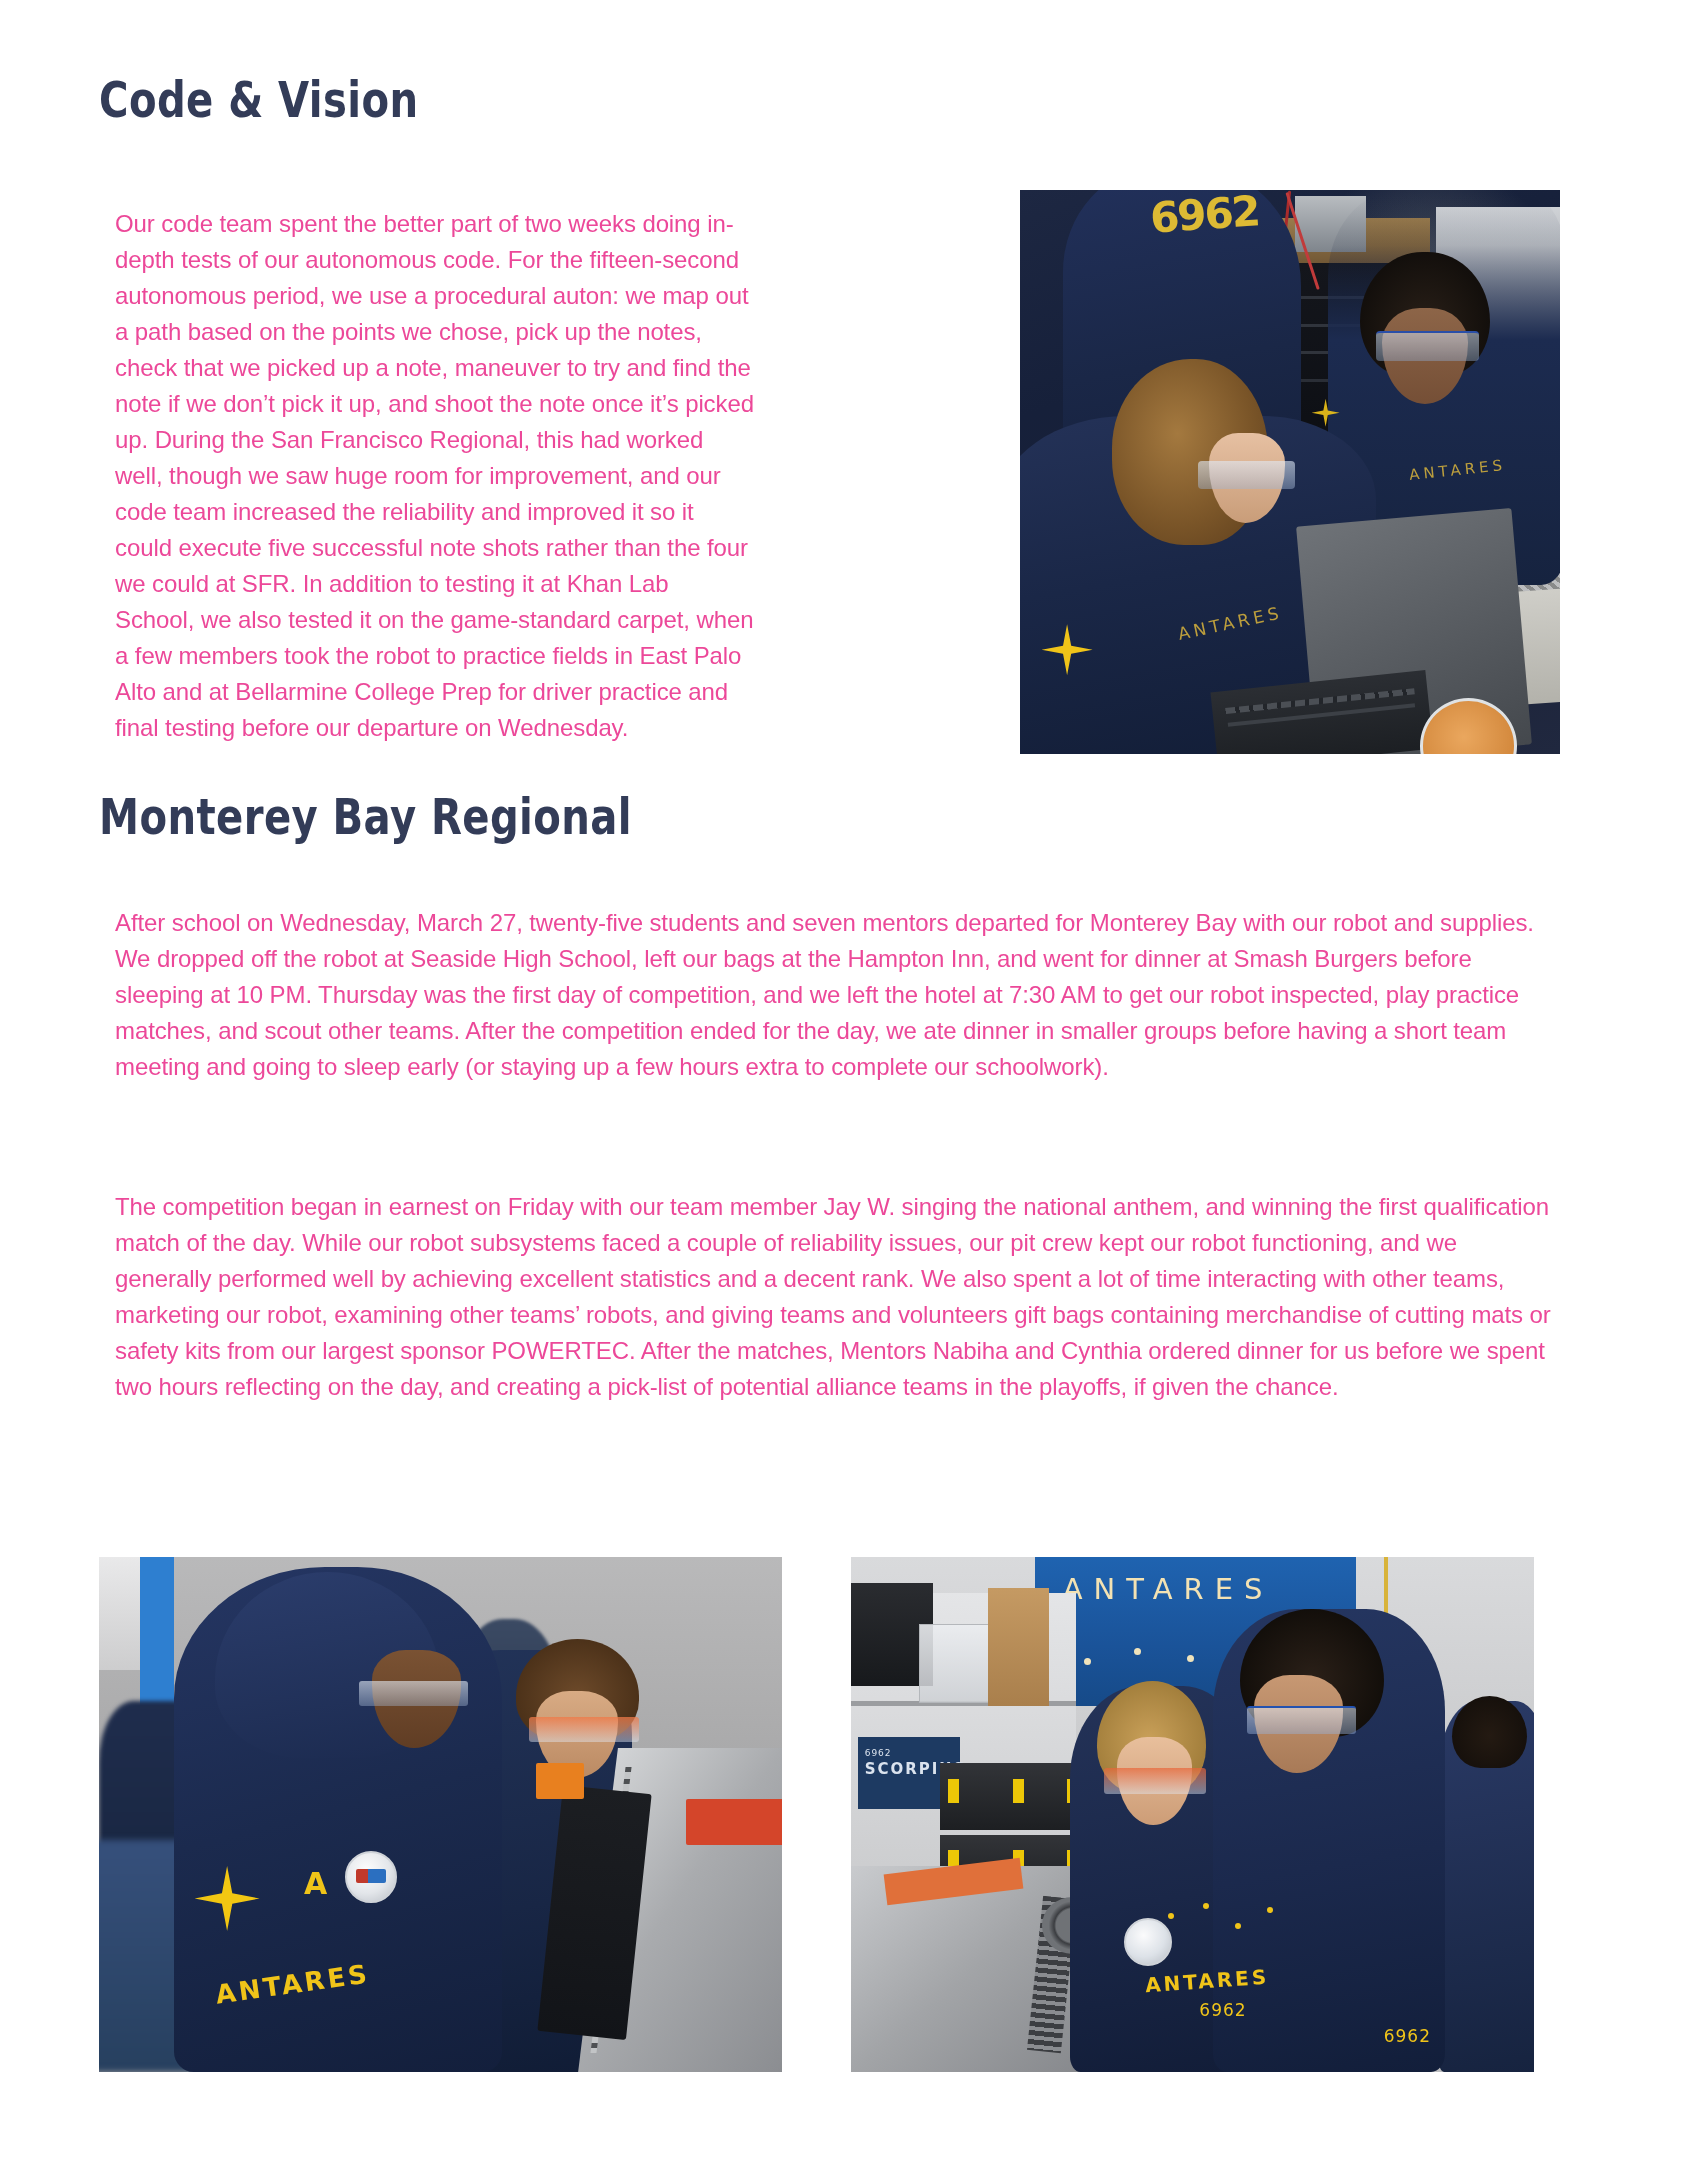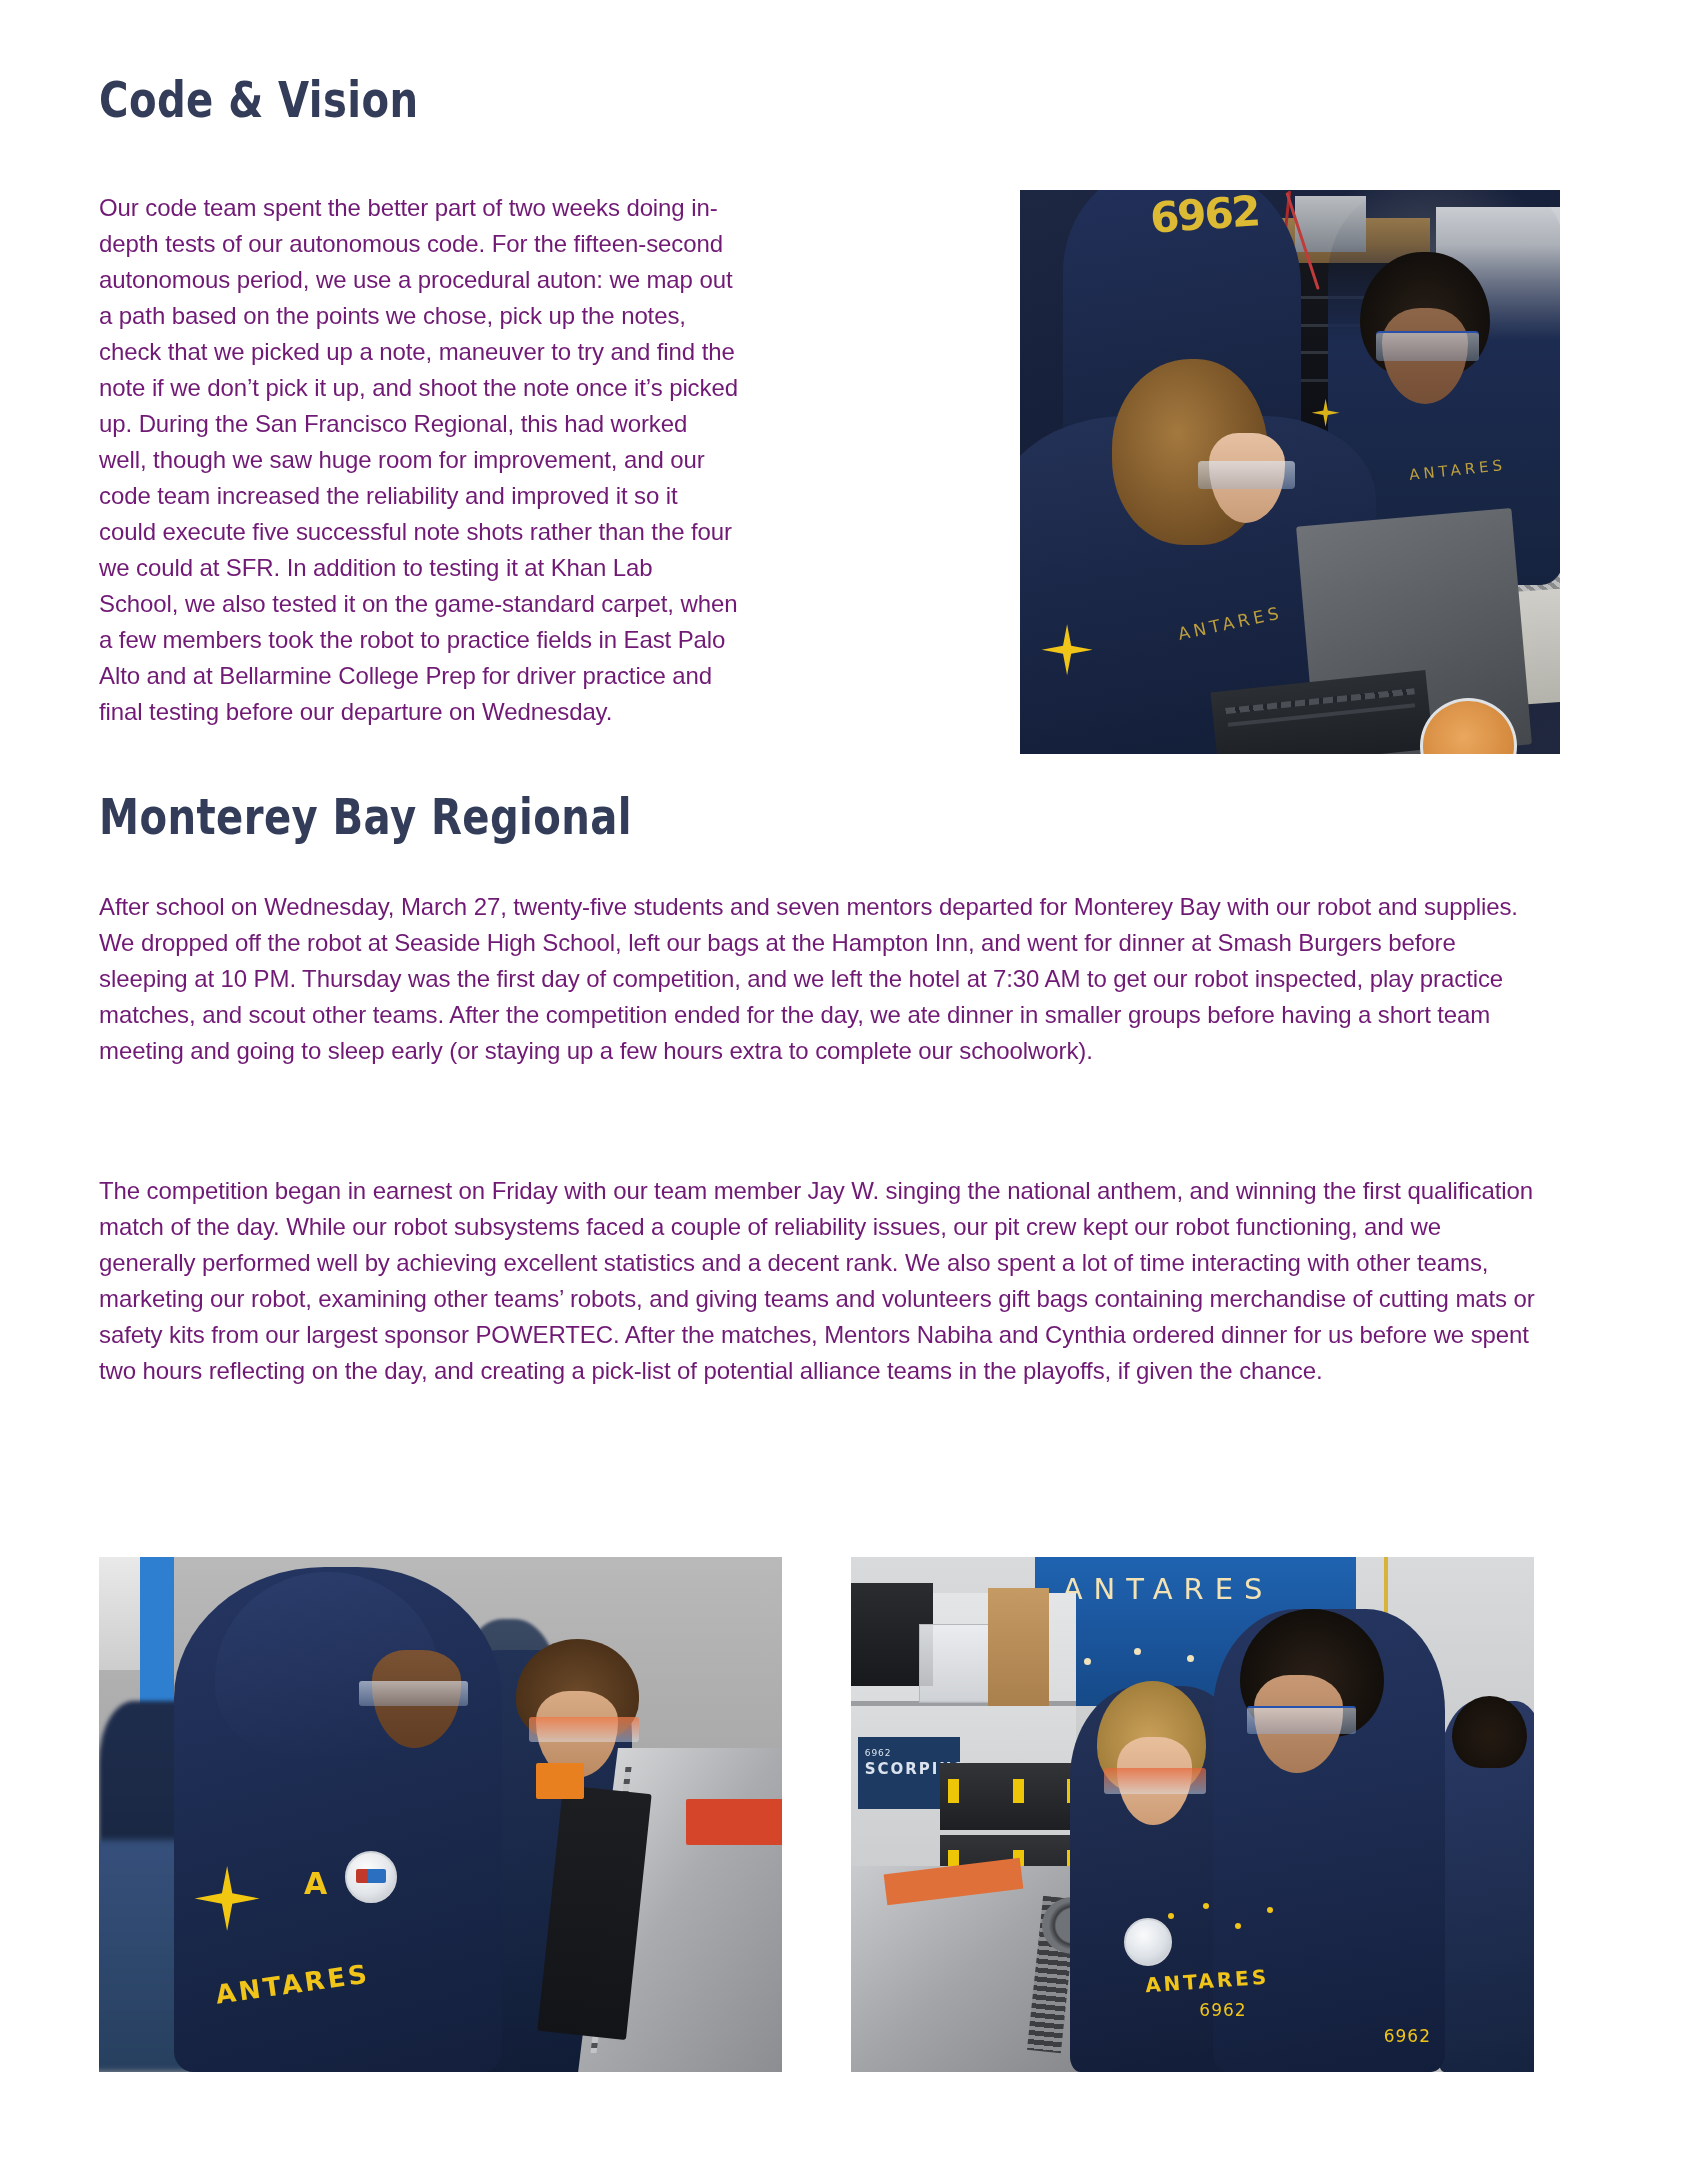--- a/index.html
+++ b/index.html
@@ -46,23 +46,23 @@
     top: 792px;
     font-size: 49px;
     line-height: 51px;
   }
 
   
   .body-text {
     font-family: "Liberation Sans", sans-serif;
     font-size: 24px;
     line-height: 36px;
-    color: #701a75;
+    color: #ec4899;
     letter-spacing: -0.1px;
-    margin: 0;
+    margin: 16px;
     text-align: left;
   }
 
   #para-code {
     position: absolute;
     left: 99px;
     top: 190px;
     width: 639px;
   }
 

